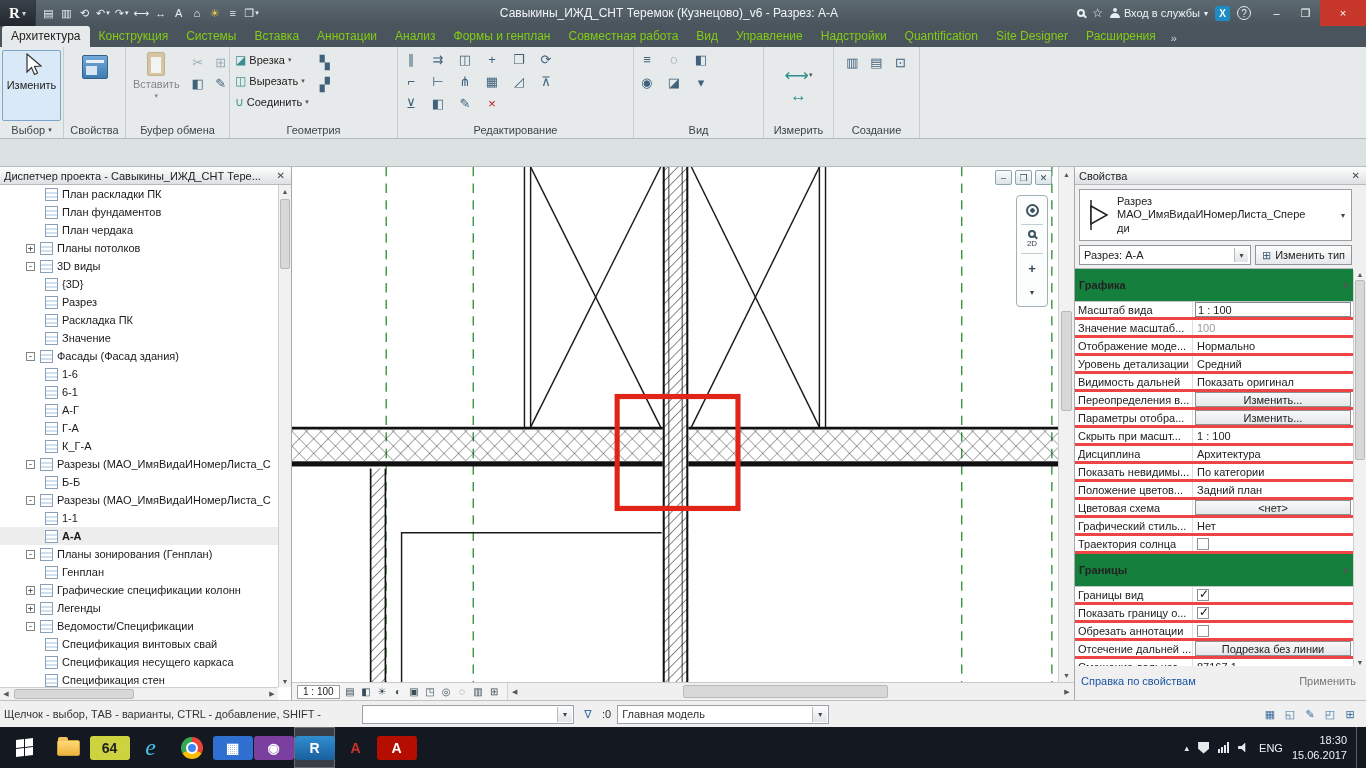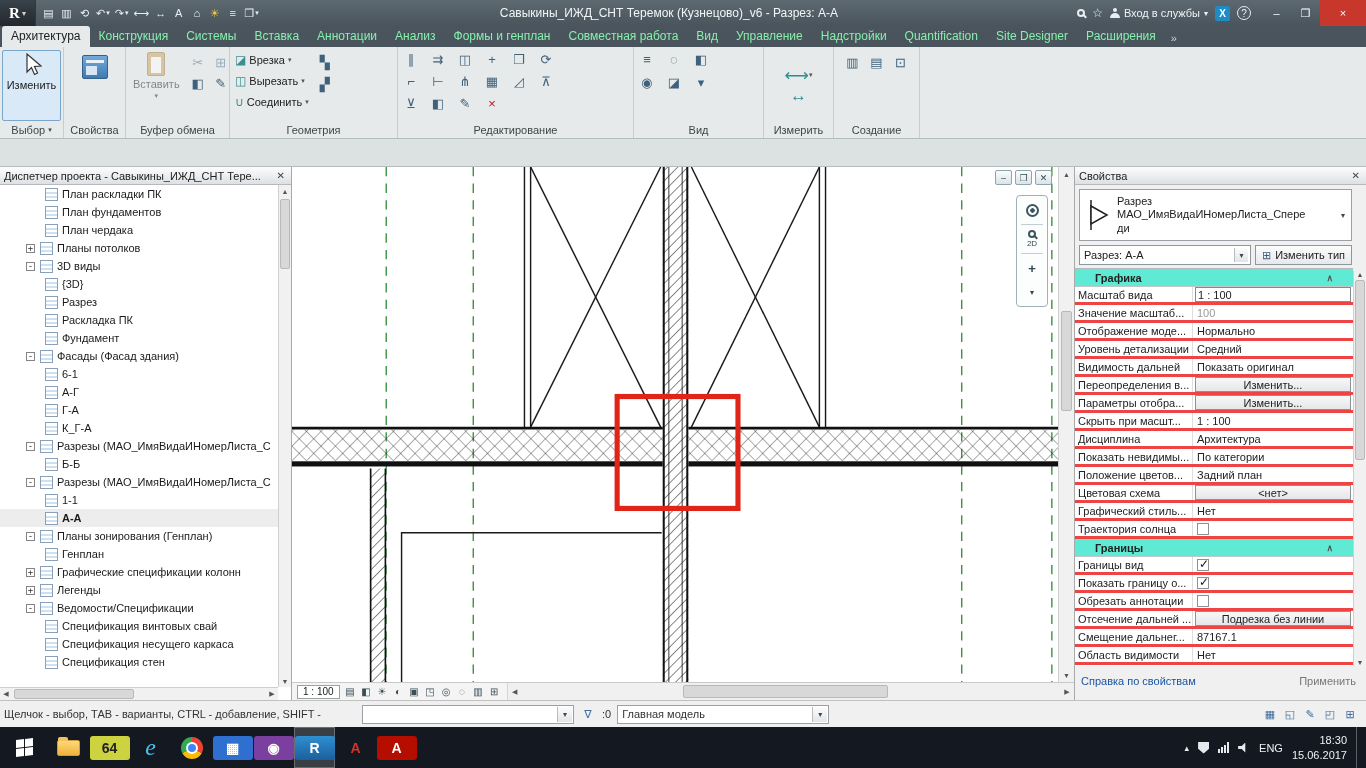--- a/index.html
+++ b/index.html
@@ -26,21 +26,21 @@
   .signin{display:flex;align-items:center;gap:4px;font-size:11px;color:#eef2f4;}
   .signin .dd{font-size:8px;}
   .xlogo{width:15px;height:15px;background:#1e8bc3;color:#fff;font-weight:bold;font-size:10px;border-radius:2px;display:flex;align-items:center;justify-content:center;}
   .helpc{width:14px;height:14px;border:1px solid #e8eef2;border-radius:50%;font-size:10px;display:flex;align-items:center;justify-content:center;color:#e8eef2;}
   .winbtns{display:flex;height:100%;margin-left:4px;}
   .wbtn{width:29px;height:100%;display:flex;align-items:center;justify-content:center;color:#fff;font-size:11px;}
   .wbtn.close{width:46px;background:#c7372c;}
 
   
   .tabstrip{height:21px;background:#49545c;display:flex;align-items:flex-end;padding-left:2px;flex:none;}
-  .tab{padding:3px 9px 4px 9px;font-size:12px;color:#86efac;white-space:nowrap;}
+  .tab{padding:3px 9px 4px 9px;font-size:12px;color:#84cc16;white-space:nowrap;}
   .tab.active{background:#e6eaea;color:#222;border-radius:3px 3px 0 0;}
   .tab-overflow{color:#cdd5d9;font-size:11px;padding:3px 6px;}
 
   
   .ribbon{height:92px;background:#e6eaea;display:flex;border-bottom:1px solid #b5bcbc;flex:none;}
   .panel{position:relative;border-right:1px solid #c6cdcd;display:flex;flex-direction:column;flex:none;}
   .panel-body{flex:1;display:flex;padding:3px 3px 0 3px;gap:3px;}
   .panel-caption{height:17px;font-size:11px;color:#3d4747;display:flex;align-items:center;justify-content:center;gap:3px;}
   .panel-caption .dd{font-size:7px;}
   .ribbon-fill{flex:1;background:#e6eaea;}
@@ -123,21 +123,21 @@
   .props{width:291px;flex:none;display:flex;flex-direction:column;background:#f0f0f0;position:relative;}
   .type-box{height:52px;background:#fff;border:1px solid #9aa0a5;margin:4px 14px 2px 4px;display:flex;align-items:center;gap:5px;padding:2px 4px;flex:none;}
   .type-text{flex:1;font-size:11px;line-height:1.2;color:#222;overflow:hidden;}
   .type-dd{font-size:8px;color:#444;align-self:center;padding:0 2px;}
   .filter-row{display:flex;gap:4px;padding:2px 14px 3px 4px;align-items:center;flex:none;}
   .combo{flex:1;height:20px;background:#fff;border:1px solid #8f979c;display:flex;align-items:center;padding:0 4px;font-size:11px;position:relative;}
   .combo::after{content:"▾";position:absolute;right:2px;top:2px;width:13px;bottom:2px;background:linear-gradient(#fcfcfc,#e1e5e8);border-left:1px solid #b7bcc0;font-size:8px;display:flex;align-items:center;justify-content:center;color:#444;}
   .ettbtn{height:20px;border:1px solid #8f979c;background:linear-gradient(#fcfcfc,#e6e9eb);display:flex;align-items:center;gap:4px;padding:0 6px;font-size:11px;white-space:nowrap;}
   .ettbtn .gi{font-size:11px;color:#40617c;}
   .prop-table{flex:1;background:#fff;border-top:1px solid #b6babd;margin-right:13px;overflow:hidden;min-height:0;}
-  .prop-group{height:18px;background:#5eead4;border-bottom:1px solid #c2c6c9;display:flex;align-items:center;padding:0 20px;font-weight:bold;font-size:11px;color:#222;}
+  .prop-group{height:33px;background:#15803d;border-bottom:1px solid #c2c6c9;display:flex;align-items:center;padding:0 4px;font-weight:bold;font-size:11px;color:#222;}
   .prop-group::after{content:"∧";margin-left:auto;font-size:9px;color:#555;}
   .prop-row{display:flex;height:18px;border-bottom:3px solid #ef4444;font-size:11px;background:#fff;}
   .prop-label{width:118px;padding:2px 3px;border-right:1px solid #dedede;white-space:nowrap;overflow:hidden;flex:none;}
   .prop-value{flex:1;display:flex;align-items:center;padding:1px 2px;min-width:0;}
   .val{white-space:nowrap;overflow:hidden;padding:0 2px;}
   .val.disabled{color:#9a9a9a;}
   .val.boxed{flex:1;border:1px solid #7f8c93;height:15px;display:flex;align-items:center;background:#fff;}
   .btn-val{flex:1;height:15px;border:1px solid #8a9197;background:linear-gradient(#f8f8f8,#e4e7e9);display:flex;align-items:center;justify-content:center;font-size:11px;white-space:nowrap;overflow:hidden;}
   .cb{width:12px;height:12px;border:1px solid #8a9197;background:#fff;margin-left:2px;position:relative;flex:none;}
   .cb.checked::after{content:"✓";position:absolute;left:1px;top:-3px;font-size:12px;color:#1a1a1a;}
@@ -555,30 +555,36 @@
               <span class="sp" style="width: 44px;"></span>
 
               <span class="doc"></span>
               <span class="tree-label">Раскладка ПК</span>
             </div>
 
             <div class="tree-row">
               <span class="sp" style="width: 44px;"></span>
 
               <span class="doc"></span>
-              <span class="tree-label">Фундамент</span>
+              <span class="tree-label">Значение</span>
             </div>
 
             <div class="tree-row">
               <span class="sp" style="width: 26px;"></span>
               <span class="exp">-</span>
               <span class="doc"></span>
               <span class="tree-label">Фасады (Фасад здания)</span>
             </div>
 
+            <div class="tree-row">
+              <span class="sp" style="width: 44px;"></span>
+
+              <span class="doc"></span>
+              <span class="tree-label">1-6</span>
+            </div>
 
             <div class="tree-row">
               <span class="sp" style="width: 44px;"></span>
 
               <span class="doc"></span>
               <span class="tree-label">6-1</span>
             </div>
 
             <div class="tree-row">
               <span class="sp" style="width: 44px;"></span>

